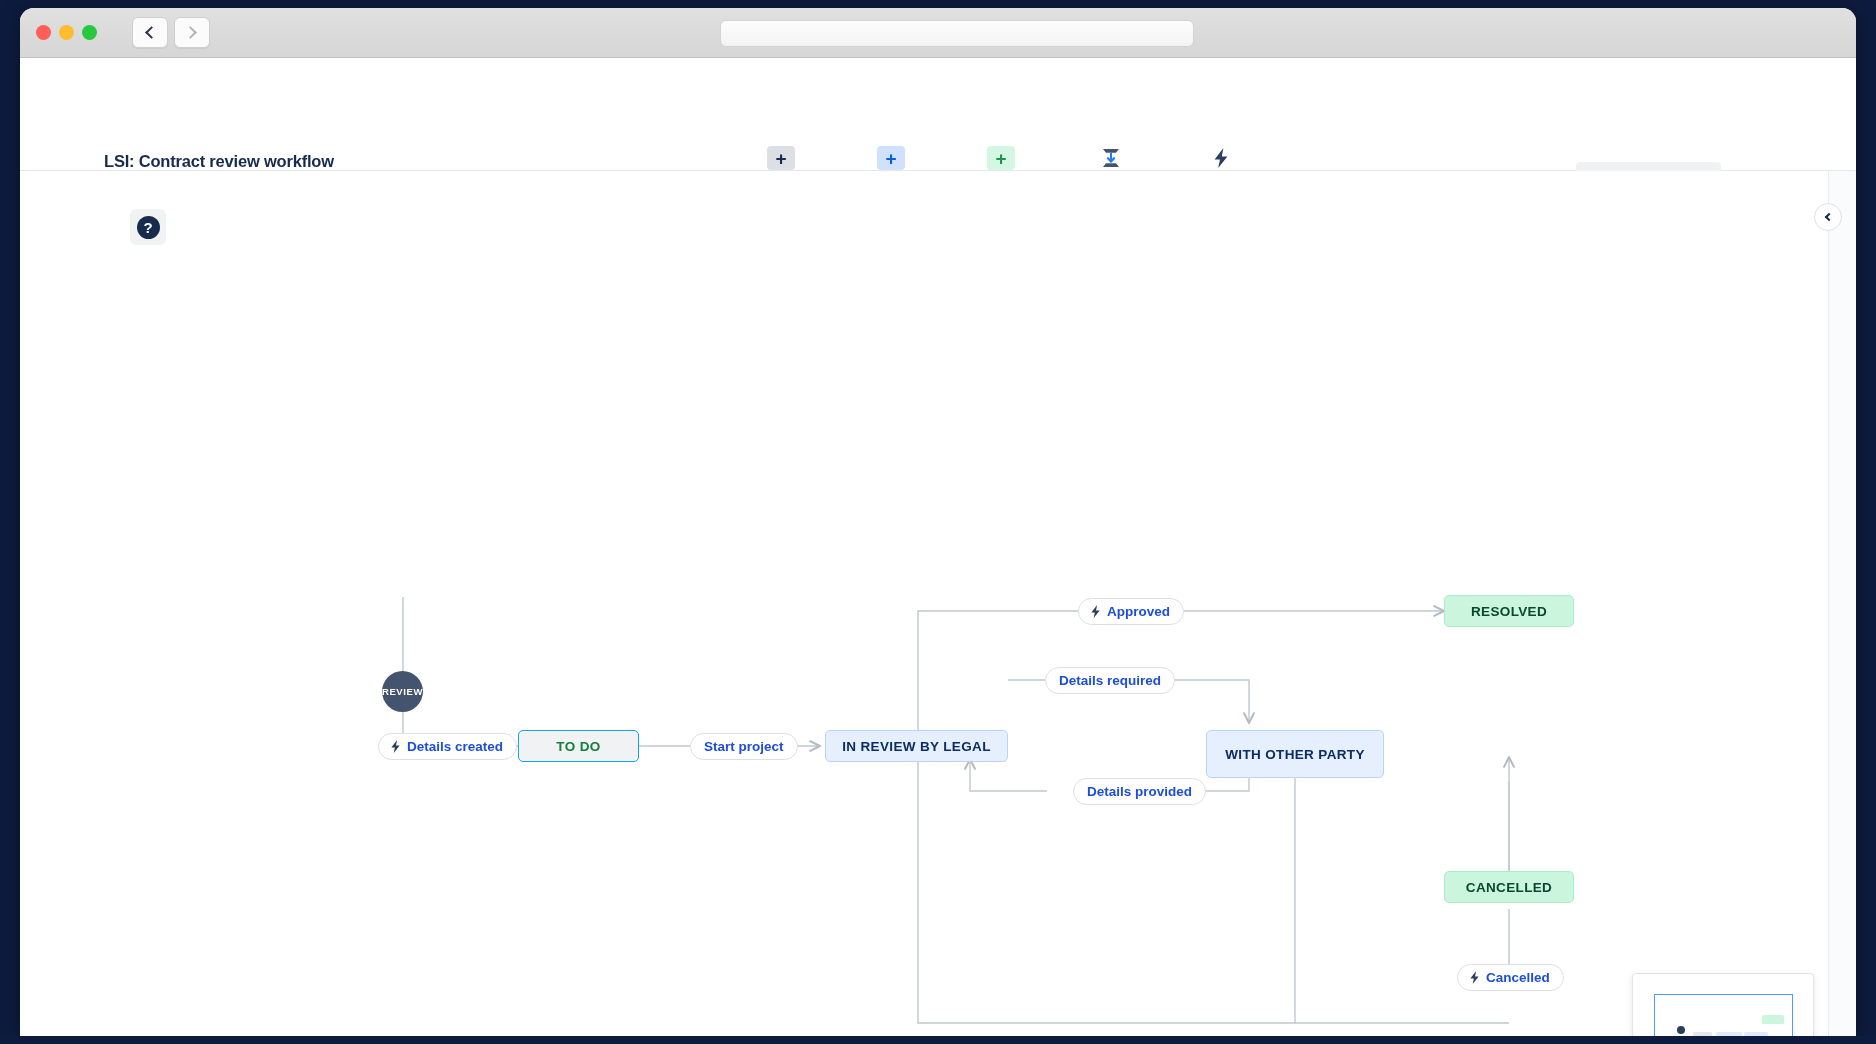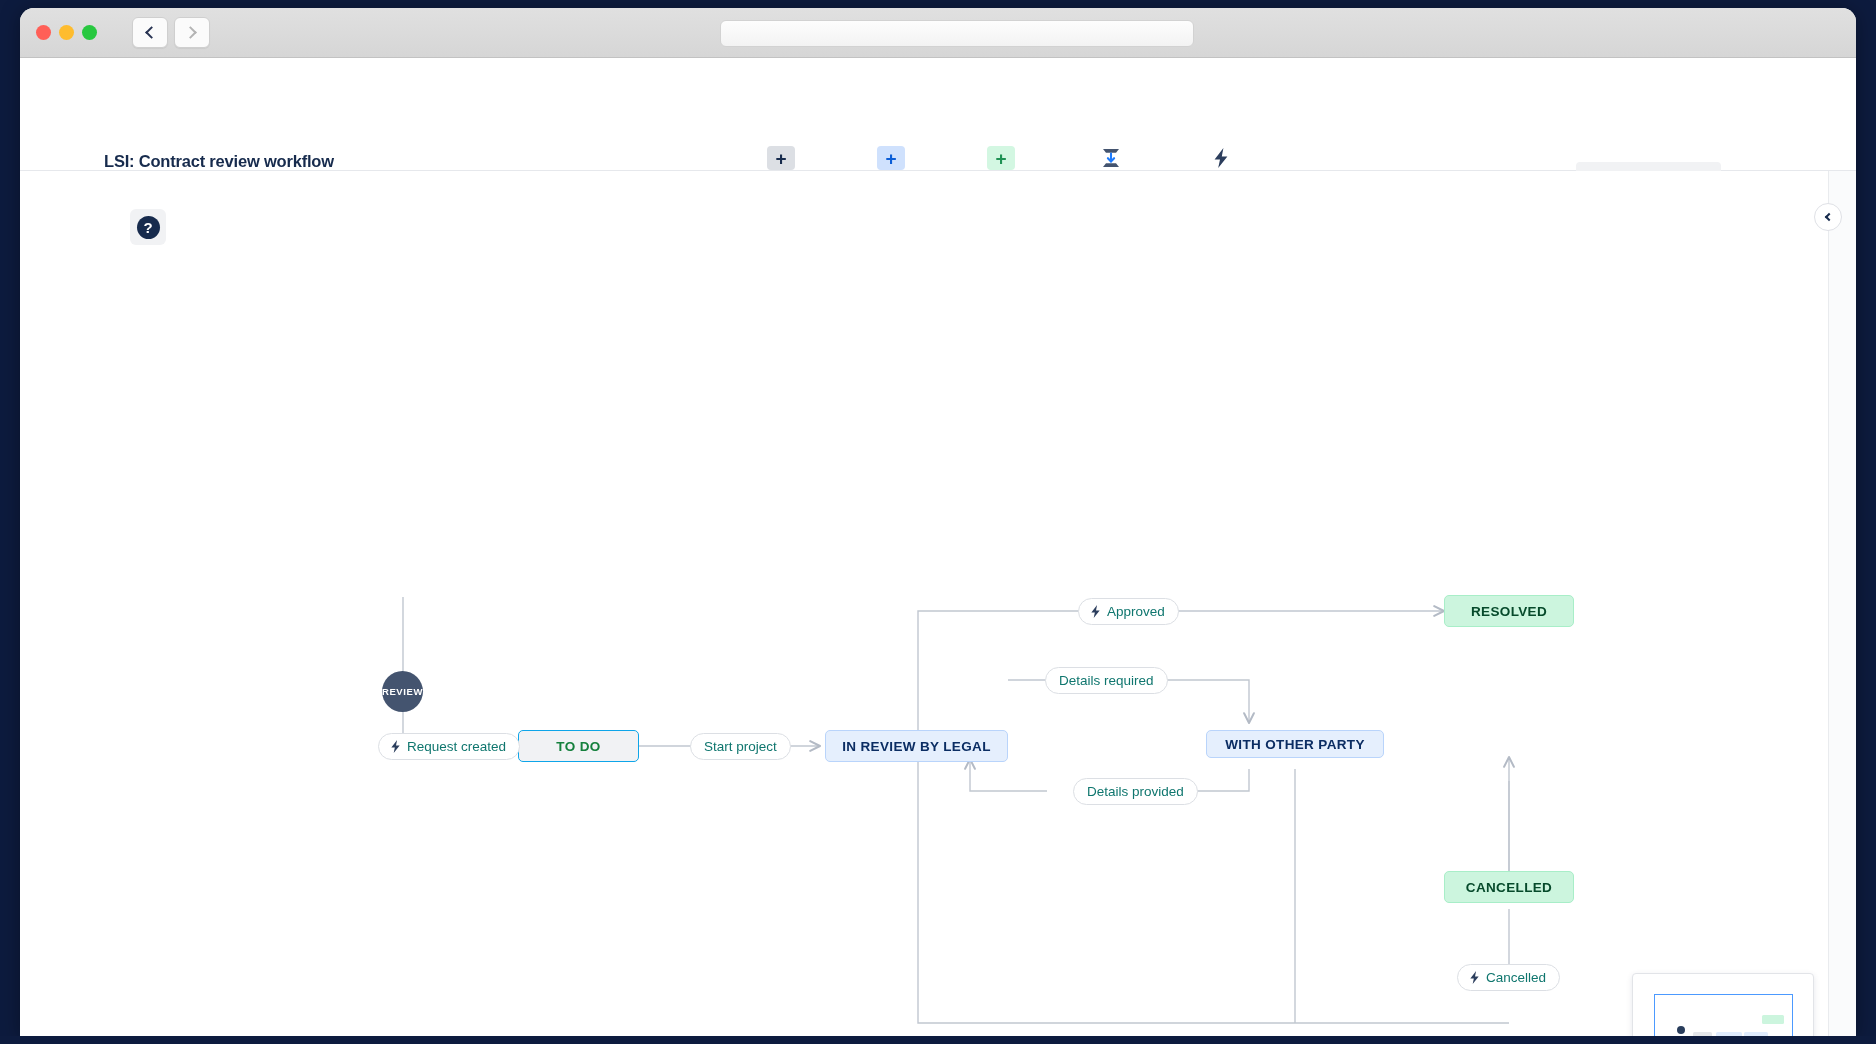--- a/index.html
+++ b/index.html
@@ -202,23 +202,23 @@
   }
 
   
   .pill {
     position: absolute;
     display: flex; align-items: center; gap: 5px;
     height: 27px; padding: 0 13px;
     background: #ffffff;
     border: 1px solid #dcdfe4;
     border-radius: 14px;
-    font-size: 13.5px; color: #0f766e;
+    font-size: 13.5px; color: #1d4ed8;
     white-space: nowrap;
-    z-index: 4; cursor: pointer;
+    z-index: 4; cursor: pointer; font-weight: bold;
   }
   .pill .bolt { display: flex; margin-left: -3px; }
 
   
   .minimap {
     position: absolute; right: 42px; bottom: -40px;
     width: 182px; height: 122px;
     background: #ffffff;
     border: 1px solid #e2e4e8;
     border-radius: 4px;
@@ -358,31 +358,31 @@
         <path d="M1489 712 V586" marker-end="url(#arw)"></path>
 
         <path d="M1275 598 V852"></path>
       </g>
     </svg>
 
     <div class="start-node" style="left:362px; top:500px;">REVIEW</div>
 
     <div class="node todo" style="left:498px; top:559px; width:121px; height:32px;">TO DO</div>
     <div class="node inprog" style="left:805px; top:559px; width:183px; height:32px;">IN REVIEW BY LEGAL</div>
-    <div class="node inprog" style="left:1186px; top:559px; width:178px; height:28px;">WITH OTHER PARTY</div>
+    <div class="node inprog" style="left:1186px; top:559px; width:178px; height:48px;">WITH OTHER PARTY</div>
     <div class="node done" style="left:1424px; top:424px; width:130px; height:32px;text-align:center;">RESOLVED</div>
     <div class="node done" style="left:1424px; top:700px; width:130px; height:32px;">CANCELLED</div>
 
     <div class="pill" style="left:358px; top:562px;">
       <span class="bolt">
         <svg width="13" height="15" viewBox="0 0 20 22">
             <path d="M12.4 1 L3.6 12.4 H9 L7.2 21 L16.4 9.4 H10.8 Z" fill="#2c3e5d"></path>
           </svg>
       </span>
-      <span>Request created</span>
+      <span>Details created</span>
     </div>
 
     <div class="pill" style="left:670px; top:562px;">
       <span>Start project</span>
     </div>
 
     <div class="pill" style="left:1058px; top:427px;">
       <span class="bolt">
         <svg width="13" height="15" viewBox="0 0 20 22">
             <path d="M12.4 1 L3.6 12.4 H9 L7.2 21 L16.4 9.4 H10.8 Z" fill="#2c3e5d"></path>

